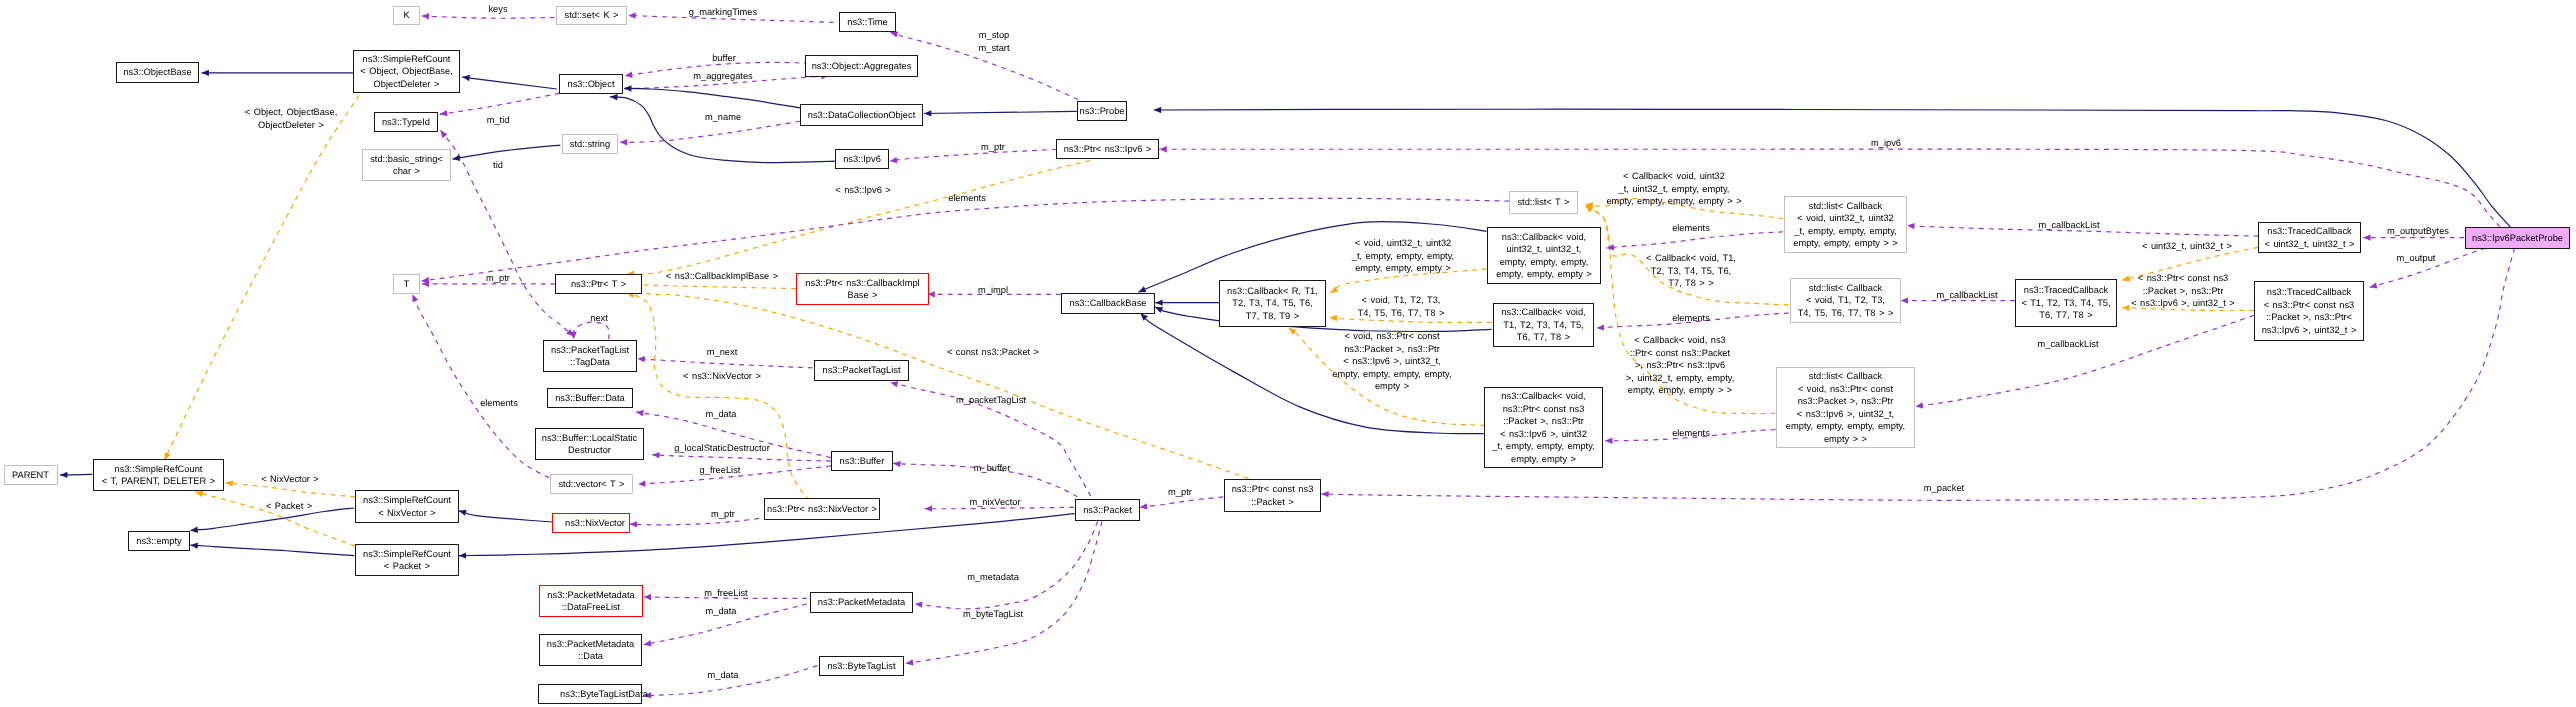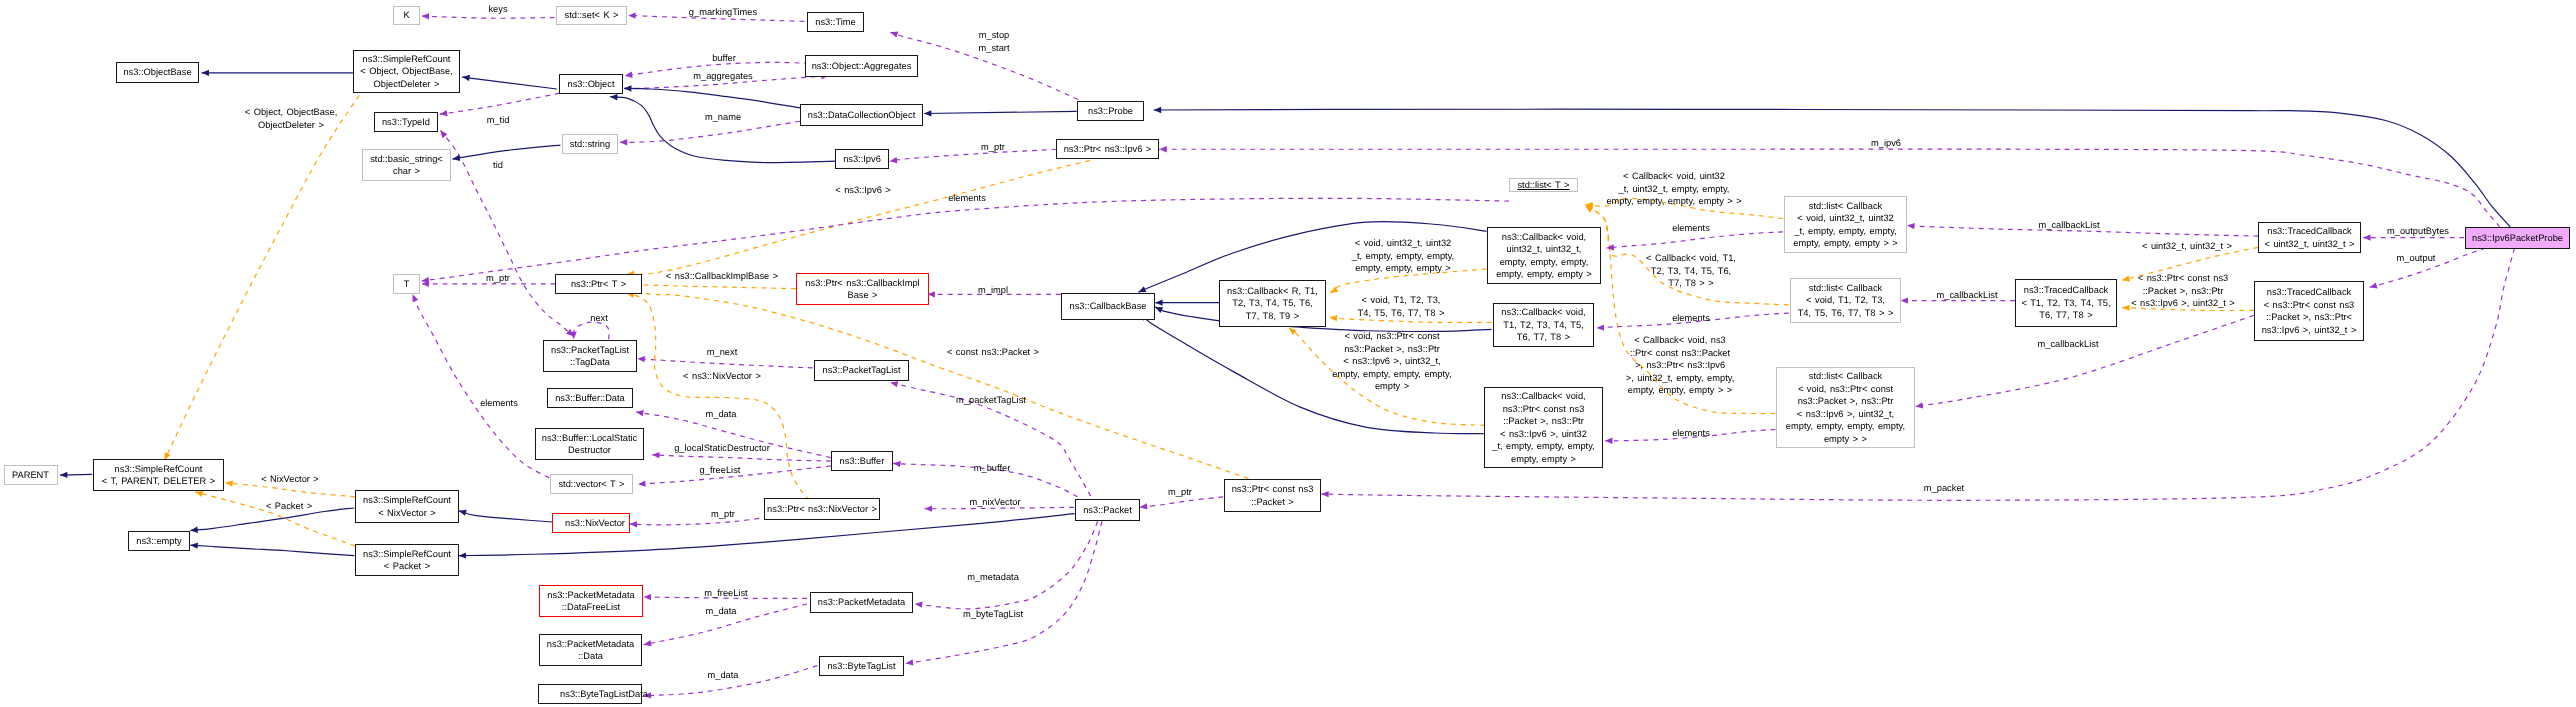--- a/index.html
+++ b/index.html
@@ -107,41 +107,41 @@
 <path d="M3222.0,337.0 C3202.3,336.5 3144.3,335.2 3104.0,334.0 C3063.7,332.8 3021.5,331.2 2980.0,330.0 C2938.5,328.8 2895.5,328.2 2855.0,327.0 C2814.5,325.8 2759.3,323.8 2737.0,323.0 C2714.7,322.2 2723.7,322.2 2721.0,322.0" fill="none" stroke="#9a32cd" stroke-width="1.7" stroke-dasharray="7,7" marker-end="url(#ah-purple)"></path>
 <path d="M2875.0,429.0 C2860.8,429.0 2817.2,429.0 2790.0,429.0 C2762.8,429.0 2725.0,429.0 2712.0,429.0" fill="none" stroke="#9a32cd" stroke-width="1.7" stroke-dasharray="7,7" marker-end="url(#ah-purple)"></path>
 <path d="M3216.0,450.0 C3196.7,456.7 3144.3,475.0 3100.0,490.0 C3055.7,505.0 3000.0,526.7 2950.0,540.0 C2900.0,553.3 2836.2,563.3 2800.0,570.0 C2763.8,576.7 2744.2,578.3 2733.0,580.0" fill="none" stroke="#9a32cd" stroke-width="1.7" stroke-dasharray="7,7" marker-end="url(#ah-purple)"></path>
 <path d="M3222.0,353.0 C3211.7,355.2 3182.0,360.8 3160.0,366.0 C3138.0,371.2 3112.0,378.3 3090.0,384.0 C3068.0,389.7 3038.3,397.3 3028.0,400.0" fill="none" stroke="#ffa500" stroke-width="1.7" stroke-dasharray="7,7" marker-end="url(#ah-orange)"></path>
 <path d="M3216.0,443.0 C3205.0,443.0 3172.7,443.3 3150.0,443.0 C3127.3,442.7 3100.3,441.7 3080.0,441.0 C3059.7,440.3 3036.7,439.3 3028.0,439.0" fill="none" stroke="#ffa500" stroke-width="1.7" stroke-dasharray="7,7" marker-end="url(#ah-orange)"></path>
 <path d="M3516.0,339.0 C3505.0,339.0 3474.0,339.0 3450.0,339.0 C3426.0,339.0 3385.0,339.0 3372.0,339.0" fill="none" stroke="#9a32cd" stroke-width="1.7" stroke-dasharray="7,7" marker-end="url(#ah-purple)"></path>
 <path d="M3547.0,354.0 C3542.2,355.7 3529.2,359.8 3518.0,364.0 C3506.8,368.2 3493.0,374.2 3480.0,379.0 C3467.0,383.8 3453.3,388.7 3440.0,393.0 C3426.7,397.3 3409.8,402.2 3400.0,405.0 C3390.2,407.8 3384.2,409.2 3381.0,410.0" fill="none" stroke="#9a32cd" stroke-width="1.7" stroke-dasharray="7,7" marker-end="url(#ah-purple)"></path>
   </svg>
   <div class="node faded" style="left:393px;top:5.6px;width:27px;height:19.6px;">K</div>
   <div class="node faded" style="left:556px;top:5.6px;width:71px;height:19.6px;">std::set&lt; K &gt;</div>
-  <div class="node normal" style="left:807px;top:12px;width:57px;height:20.3px;">ns3::Time</div>
+  <div class="node normal" style="left:839px;top:12px;width:57px;height:20.3px;">ns3::Time</div>
   <div class="node normal" style="left:116px;top:62px;width:83px;height:21px;">ns3::ObjectBase</div>
   <div class="node normal" style="left:353px;top:50px;width:107px;height:43px;">ns3::SimpleRefCount<br>&lt; Object, ObjectBase,<br>ObjectDeleter &gt;</div>
   <div class="node normal" style="left:805px;top:55px;width:113px;height:22px;">ns3::Object::Aggregates</div>
   <div class="node normal" style="left:559px;top:74px;width:64px;height:20.3px;">ns3::Object</div>
   <div class="node normal" style="left:374px;top:112px;width:64px;height:19.6px;">ns3::TypeId</div>
   <div class="node normal" style="left:800px;top:104px;width:123px;height:22px;">ns3::DataCollectionObject</div>
-  <div class="node normal" style="left:1077px;top:101px;width:67px;height:19.6px;">ns3::Probe</div>
+  <div class="node normal" style="left:1077px;top:101px;width:50px;height:19.6px;">ns3::Probe</div>
   <div class="node faded" style="left:362px;top:149px;width:89px;height:32px;">std::basic_string&lt;<br>char &gt;</div>
   <div class="node faded" style="left:562px;top:134px;width:56px;height:19.6px;">std::string</div>
   <div class="node normal" style="left:835px;top:149px;width:54px;height:20.3px;">ns3::Ipv6</div>
   <div class="node normal" style="left:1056px;top:139px;width:103px;height:19.6px;">ns3::Ptr&lt; ns3::Ipv6 &gt;</div>
-  <div class="node faded" style="left:1509px;top:178px;width:69px;height:14px;text-decoration:underline;">std::list&lt; T &gt;</div>
+  <div class="node faded" style="left:1509px;top:191px;width:69px;height:23px;">std::list&lt; T &gt;</div>
   <div class="node faded" style="left:1784px;top:196px;width:123px;height:57px;">std::list&lt; Callback<br>&lt; void, uint32_t, uint32<br>_t, empty, empty, empty,<br>empty, empty, empty &gt; &gt;</div>
   <div class="node normal" style="left:2258px;top:222px;width:103px;height:31px;">ns3::TracedCallback<br>&lt; uint32_t, uint32_t &gt;</div>
   <div class="node highlight" style="left:2465px;top:227px;width:105px;height:22px;">ns3::Ipv6PacketProbe</div>
   <div class="node normal" style="left:1487px;top:227px;width:114px;height:57px;">ns3::Callback&lt; void,<br>uint32_t, uint32_t,<br>empty, empty, empty,<br>empty, empty, empty &gt;</div>
   <div class="node faded" style="left:393px;top:274px;width:27px;height:19.6px;">T</div>
   <div class="node normal" style="left:555px;top:274px;width:87px;height:19.6px;">ns3::Ptr&lt; T &gt;</div>
   <div class="node red" style="left:796px;top:273px;width:133px;height:32px;">ns3::Ptr&lt; ns3::CallbackImpl<br>Base &gt;</div>
-  <div class="node normal" style="left:1061px;top:293px;width:94px;height:27px;">ns3::CallbackBase</div>
+  <div class="node normal" style="left:1061px;top:293px;width:94px;height:21px;">ns3::CallbackBase</div>
   <div class="node normal" style="left:1219px;top:280px;width:107px;height:47px;">ns3::Callback&lt; R, T1,<br>T2, T3, T4, T5, T6,<br>T7, T8, T9 &gt;</div>
   <div class="node normal" style="left:1493px;top:303px;width:101px;height:44px;">ns3::Callback&lt; void,<br>T1, T2, T3, T4, T5,<br>T6, T7, T8 &gt;</div>
   <div class="node faded" style="left:1790px;top:278px;width:111px;height:45px;">std::list&lt; Callback<br>&lt; void, T1, T2, T3,<br>T4, T5, T6, T7, T8 &gt; &gt;</div>
   <div class="node normal" style="left:2015px;top:279px;width:102px;height:48px;">ns3::TracedCallback<br>&lt; T1, T2, T3, T4, T5,<br>T6, T7, T8 &gt;</div>
   <div class="node normal" style="left:2254px;top:281px;width:110px;height:60px;">ns3::TracedCallback<br>&lt; ns3::Ptr&lt; const ns3<br>::Packet &gt;, ns3::Ptr&lt;<br>ns3::Ipv6 &gt;, uint32_t &gt;</div>
   <div class="node normal" style="left:543px;top:340px;width:94px;height:32px;">ns3::PacketTagList<br>::TagData</div>
   <div class="node normal" style="left:814px;top:360px;width:95px;height:21px;">ns3::PacketTagList</div>
   <div class="node normal" style="left:547px;top:388px;width:86px;height:20.3px;">ns3::Buffer::Data</div>
   <div class="node normal" style="left:1484px;top:387px;width:119px;height:81px;">ns3::Callback&lt; void,<br>ns3::Ptr&lt; const ns3<br>::Packet &gt;, ns3::Ptr<br>&lt; ns3::Ipv6 &gt;, uint32<br>_t, empty, empty, empty,<br>empty, empty &gt;</div>
   <div class="node normal" style="left:535px;top:428px;width:109px;height:32px;">ns3::Buffer::LocalStatic<br>Destructor</div>

